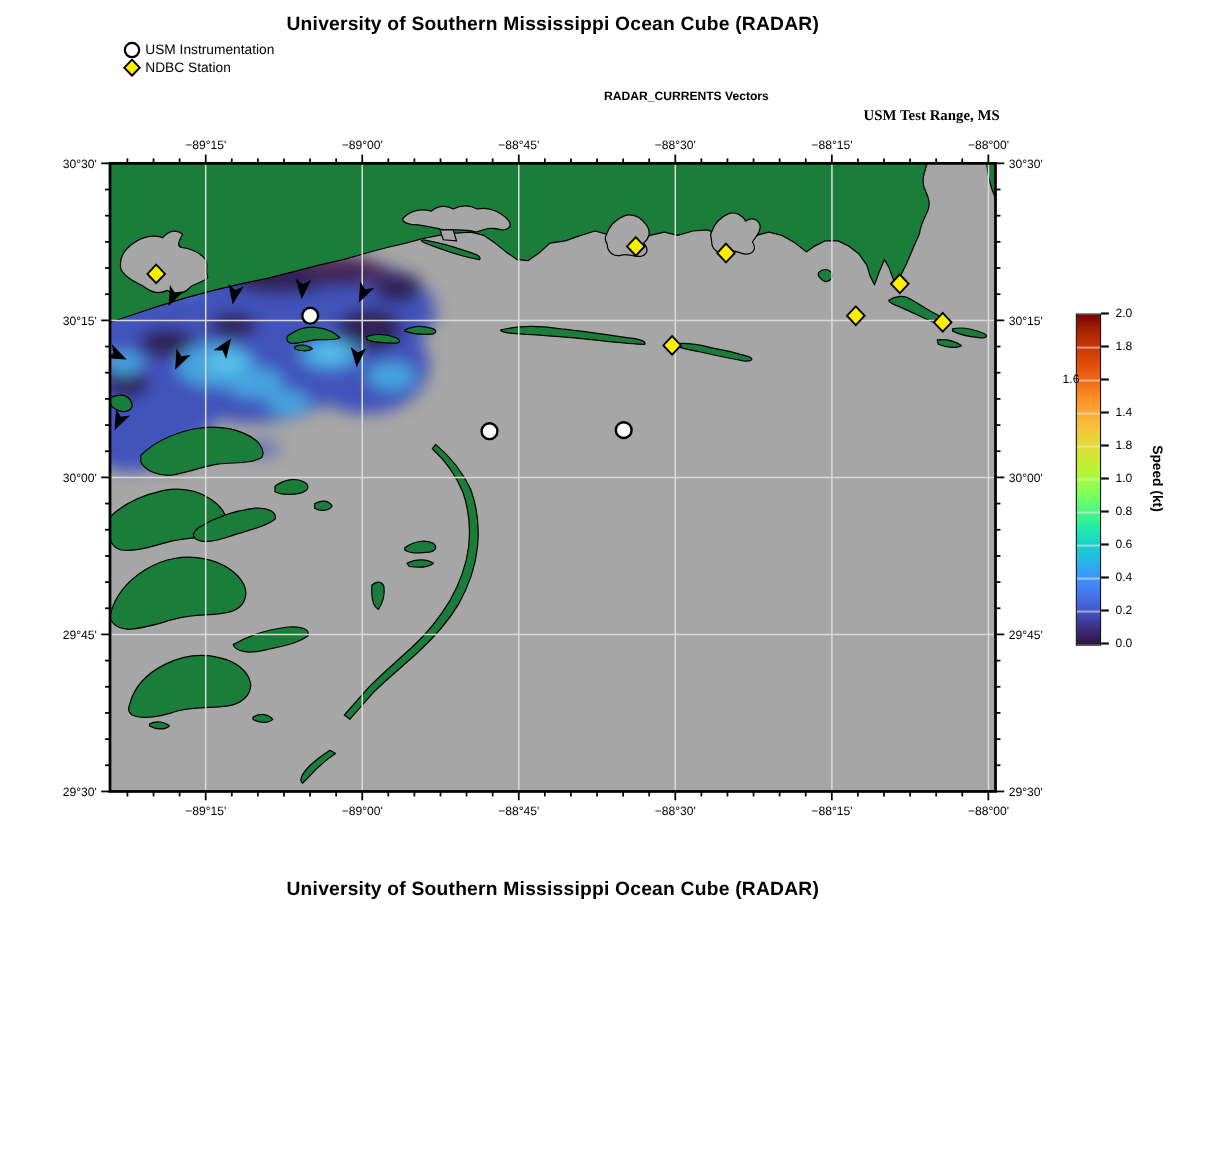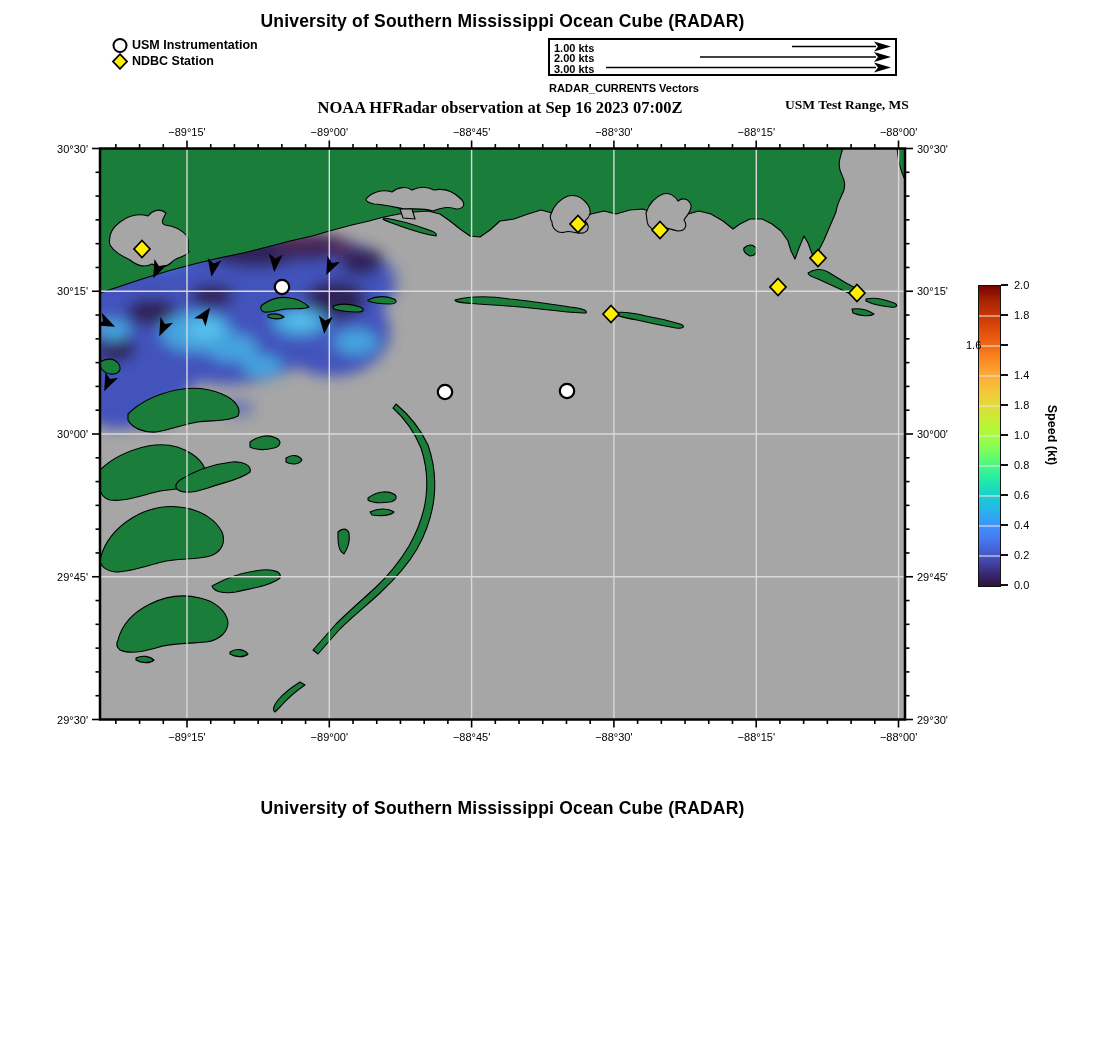--- a/index.html
+++ b/index.html
@@ -6,21 +6,21 @@
   .page{position:relative;width:1100px;height:924px;background:#ffffff;
         font-family:"Liberation Sans",sans-serif;color:#000;overflow:hidden;}
   .abs{position:absolute;}
   .page-title{left:0;top:11px;width:1005px;text-align:center;
               font-size:17.5px;font-weight:bold;letter-spacing:.2px;}
   .footer-title{left:0;top:798px;width:1005px;text-align:center;
               font-size:17.5px;font-weight:bold;letter-spacing:.2px;}
   .legend{left:111px;top:37px;}
   .legend-row{display:flex;align-items:center;height:16px;}
   .legend-row svg{margin-right:3px;}
-  .legend-label{font-size:12.5px;font-weight:bold;}
+  .legend-label{font-size:12.5px;font-weight:normal;}
   .vector-box{left:548px;top:38px;width:345px;height:34px;border:2.5px solid #000;background:#fff;}
   .vrow-label{position:absolute;left:4px;font-size:11px;font-weight:bold;line-height:11px;}
   .vector-caption{left:548px;top:82px;width:152px;text-align:center;
                   font-size:11px;font-weight:bold;}
   .subtitle{left:0;top:98px;width:1000px;text-align:center;
             font-family:"Liberation Serif",serif;font-size:16.5px;font-weight:bold;}
   .range-label{left:762px;top:97px;width:170px;text-align:center;
                font-family:"Liberation Serif",serif;font-size:13.5px;font-weight:bold;}
   .map-svg{left:0;top:0;}
   .cbar{left:978px;top:285px;width:21px;height:300px;border:1.5px solid #111;box-sizing:content-box;}
@@ -46,36 +46,22 @@
       <span class="legend-label">USM Instrumentation</span>
     </div>
     <div class="legend-row">
       <svg width="18" height="17">
         <path d="M9,1.2 L16,8.5 L9,15.8 L2,8.5 Z" fill="#ffee00" stroke="#000" stroke-width="1.8"></path>
       </svg>
       <span class="legend-label">NDBC Station</span>
     </div>
   </div>
 
-  <div class="abs vector-box" id="vector-box">
-      <svg width="345" height="34" style="position: absolute; left: 0px; top: 0px;">
-        <line x1="242" y1="6.5" x2="326" y2="6.5" stroke="#000" stroke-width="1.6"></line>
-        <path d="M341,6.5 L324,1.5 L328,6.5 L324,11.5 Z" fill="#000"></path>
-        <line x1="150" y1="17" x2="326" y2="17" stroke="#000" stroke-width="1.6"></line>
-        <path d="M341,17 L324,12 L328,17 L324,22 Z" fill="#000"></path>
-        <line x1="56" y1="27.5" x2="326" y2="27.5" stroke="#000" stroke-width="1.6"></line>
-        <path d="M341,27.5 L324,22.5 L328,27.5 L324,32.5 Z" fill="#000"></path>
-      </svg>
-      <span class="vrow-label" style="top: 2.5px;">1.00 kts</span>
-      <span class="vrow-label" style="top: 13px;">2.00 kts</span>
-      <span class="vrow-label" style="top: 23.5px;">3.00 kts</span>
-    </div>
   <div class="abs vector-caption">RADAR_CURRENTS Vectors</div>
 
-  <div class="abs subtitle">NOAA HFRadar observation at Sep 16 2023 07:00Z</div>
   <div class="abs range-label">USM Test Range, MS</div>
 
   <svg class="abs map-svg" id="map-svg" width="1100" height="790" viewBox="0 0 1100 790">
     <defs>
       <filter id="blobblur" x="-30%" y="-30%" width="160%" height="160%">
         <feGaussianBlur stdDeviation="7"></feGaussianBlur>
       </filter>
       <clipPath id="mapclip">
           <rect x="100" y="148.5" width="805" height="571"></rect>
         </clipPath>

